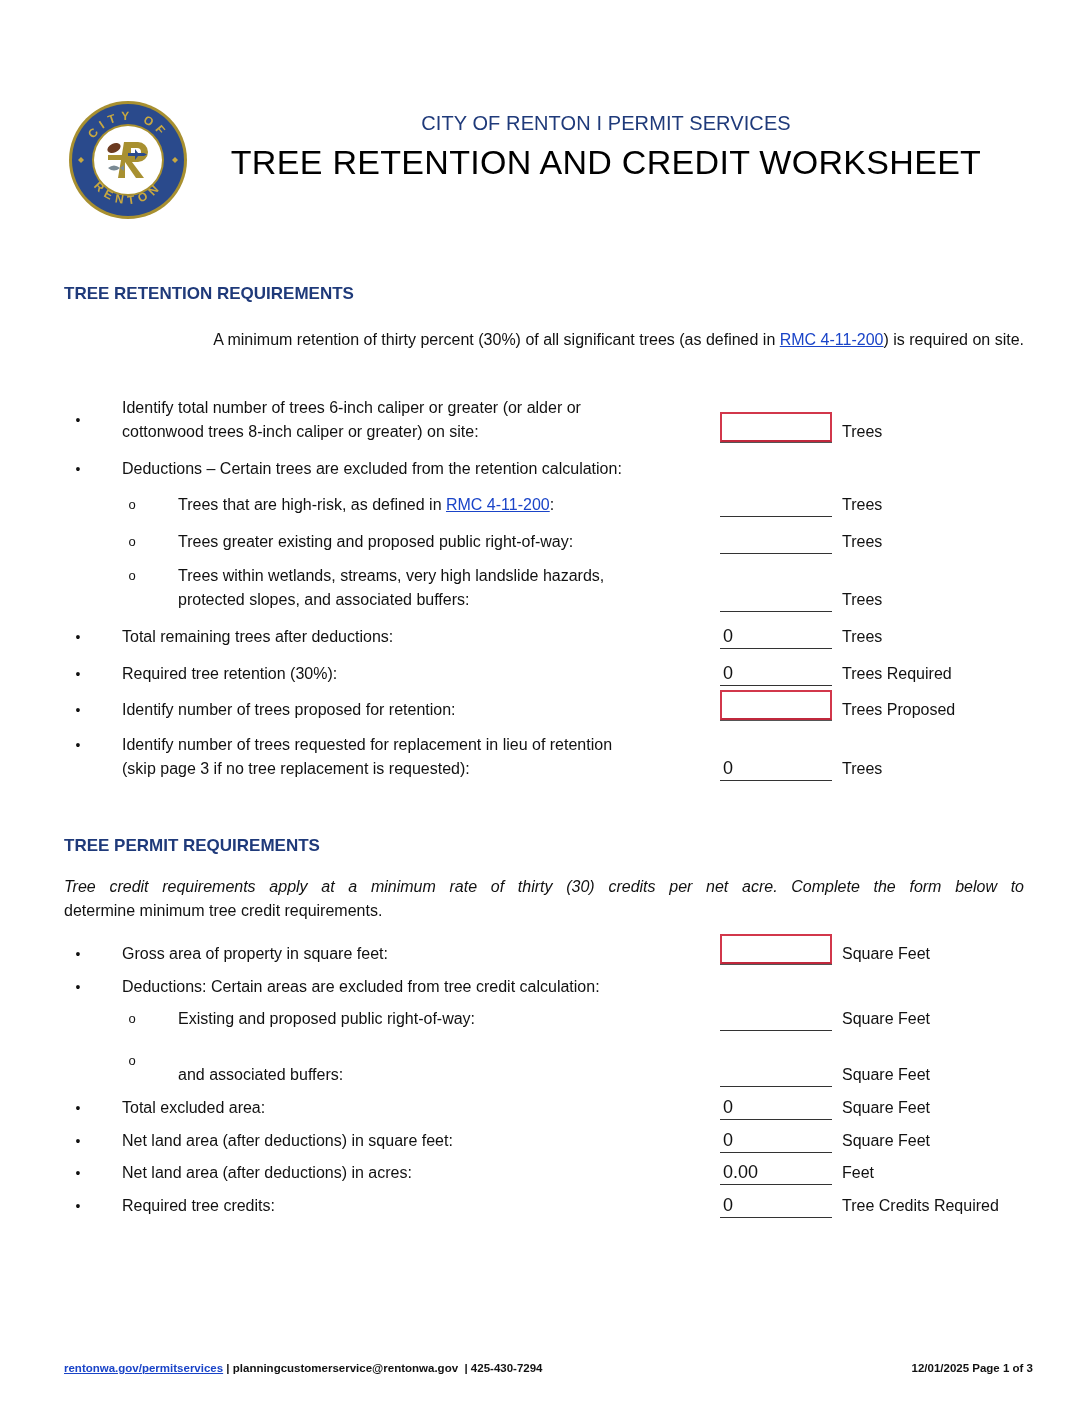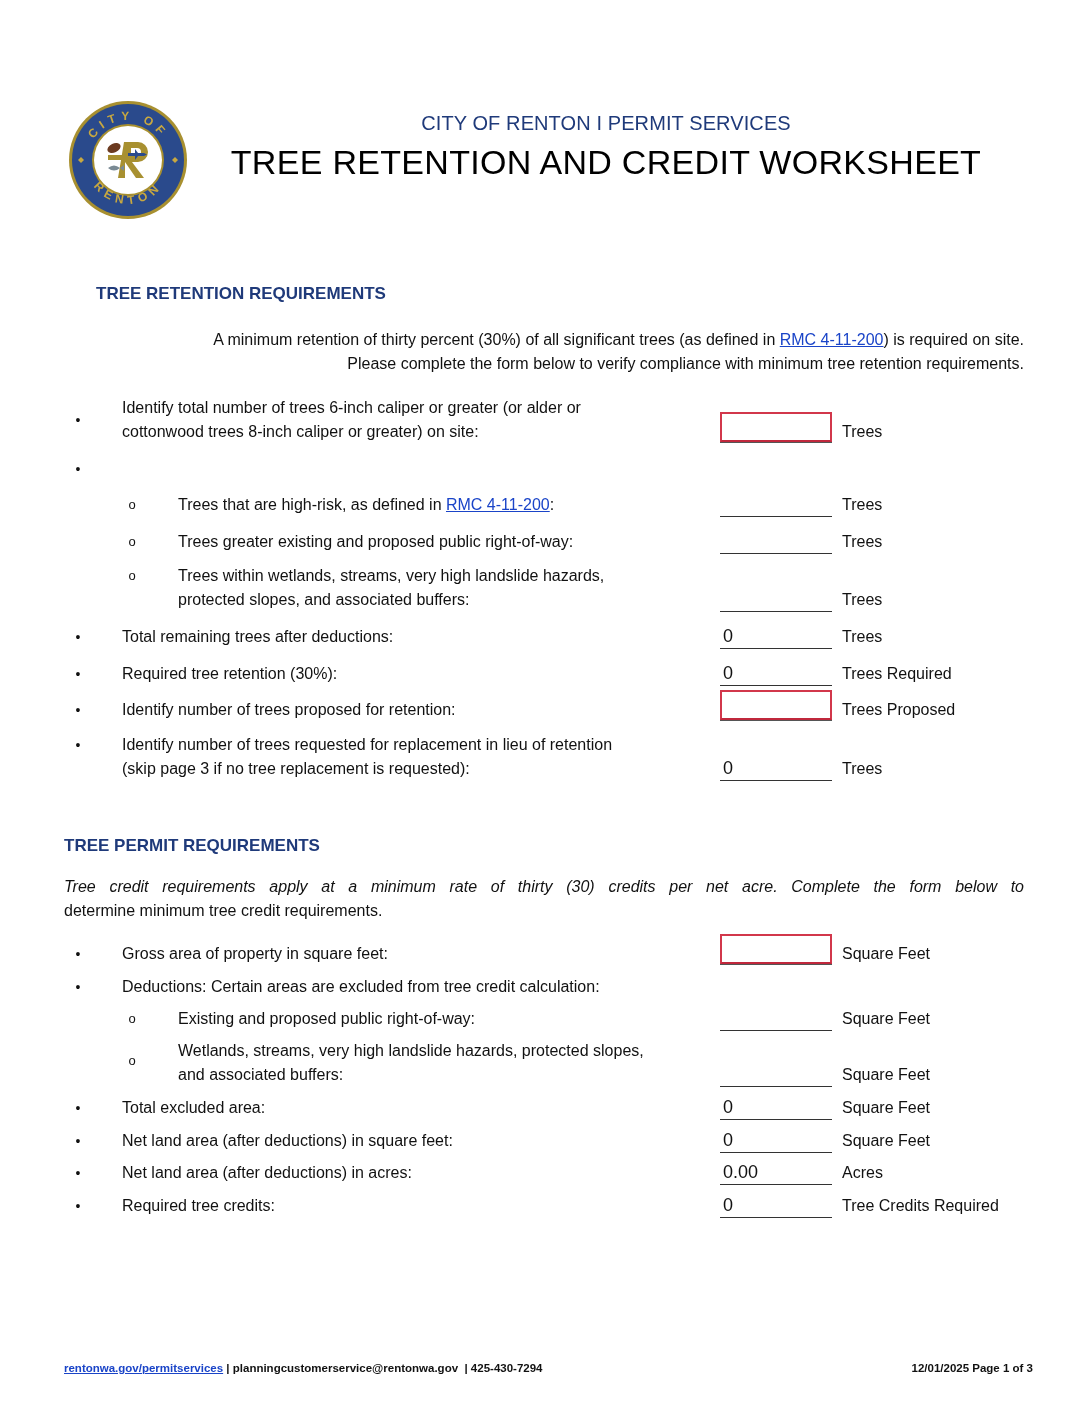--- a/index.html
+++ b/index.html
@@ -62,41 +62,41 @@
 
     <path d="M 40 68 q 6 -5 12 0 q -6 5 -12 0 z M 52 68 l 4 -3 v 6 z" fill="#7a8a94"></path>
 
     <path d="M 60 53 h 16 l 3 1.5 l -3 1.5 h -16 z M 67 49 l 3 4 h -3 z M 67 60 l 3 -4 h -3 z" fill="#2a4a8c"></path>
   </svg>
 </div>
 
 <div class="header-sub">CITY OF RENTON I PERMIT SERVICES</div>
 <div class="header-title">TREE RETENTION AND CREDIT WORKSHEET</div>
 
-<div class="section-heading" style="top:284px;margin-left:32px;">TREE RETENTION REQUIREMENTS</div>
+<div class="section-heading" style="top:284px;">TREE RETENTION REQUIREMENTS</div>
 
 <div class="para" style="top:328px;text-align:right;">
   <div>
     <span>A minimum retention of thirty percent (30%) of all significant trees (as defined in </span><span class="link">RMC 4-11-200</span><span>) is required on site.</span>
   </div>
-  <div>Please complete the form below to verify compliance with minimum tree retention requirements.</div>
 </div>
 
 <div class="row" style="top:396px;height:50px;">
   <span class="bullet" style="top:12px;">•</span>
   <span class="label" style="top:0;">Identify total number of trees 6-inch caliper or greater (or alder or</span>
   <span class="label" style="top:24px;">cottonwood trees 8-inch caliper or greater) on site:</span>
   <div class="field required" style="top:16px;">
       <span class="val"></span>
     </div>
   <span class="unit" style="top:24px;">Trees</span>
 </div>
 
 <div class="row" style="top:457px;">
   <span class="bullet">•</span>
+  <span class="label">Deductions – Certain trees are excluded from the retention calculation:</span>
 </div>
 
 <div class="row" style="top:493px;">
   <span class="sub-bullet">o</span>
   <span class="label sub"><span>Trees that are high-risk, as defined in </span><span class="link">RMC 4-11-200</span><span>:</span></span>
   <div class="field line" style="top:-6px;">
       <span class="val"></span>
     </div>
   <span class="unit" style="top:0;">Trees</span>
 </div>
@@ -182,21 +182,20 @@
   <span class="sub-bullet">o</span>
   <span class="label sub">Existing and proposed public right-of-way:</span>
   <div class="field line" style="top:-6px;">
       <span class="val"></span>
     </div>
   <span class="unit" style="top:0;">Square Feet</span>
 </div>
 
 <div class="row" style="top:1039px;height:50px;">
   <span class="sub-bullet" style="top:10px;">o</span>
-  <span class="label sub" style="top:0;">Wetlands, streams, very high landslide hazards, protected slopes,</span>
   <span class="label sub" style="top:24px;">and associated buffers:</span>
   <div class="field line" style="top:18px;">
       <span class="val"></span>
     </div>
   <span class="unit" style="top:24px;">Square Feet</span>
 </div>
 
 <div class="row" style="top:1096px;">
   <span class="bullet">•</span>
   <span class="label">Total excluded area:</span>
@@ -214,21 +213,21 @@
     </div>
   <span class="unit" style="top:0;">Square Feet</span>
 </div>
 
 <div class="row" style="top:1161px;">
   <span class="bullet">•</span>
   <span class="label">Net land area (after deductions) in acres:</span>
   <div class="field line" style="top:-6px;">
       <span class="val">0.00</span>
     </div>
-  <span class="unit" style="top:0;">Acres</span>
+  <span class="unit" style="top:0;">Feet</span>
 </div>
 
 <div class="row" style="top:1194px;">
   <span class="bullet">•</span>
   <span class="label">Required tree credits:</span>
   <div class="field line" style="top:-6px;">
       <span class="val">0</span>
     </div>
   <span class="unit" style="top:0;">Tree Credits Required</span>
 </div>

